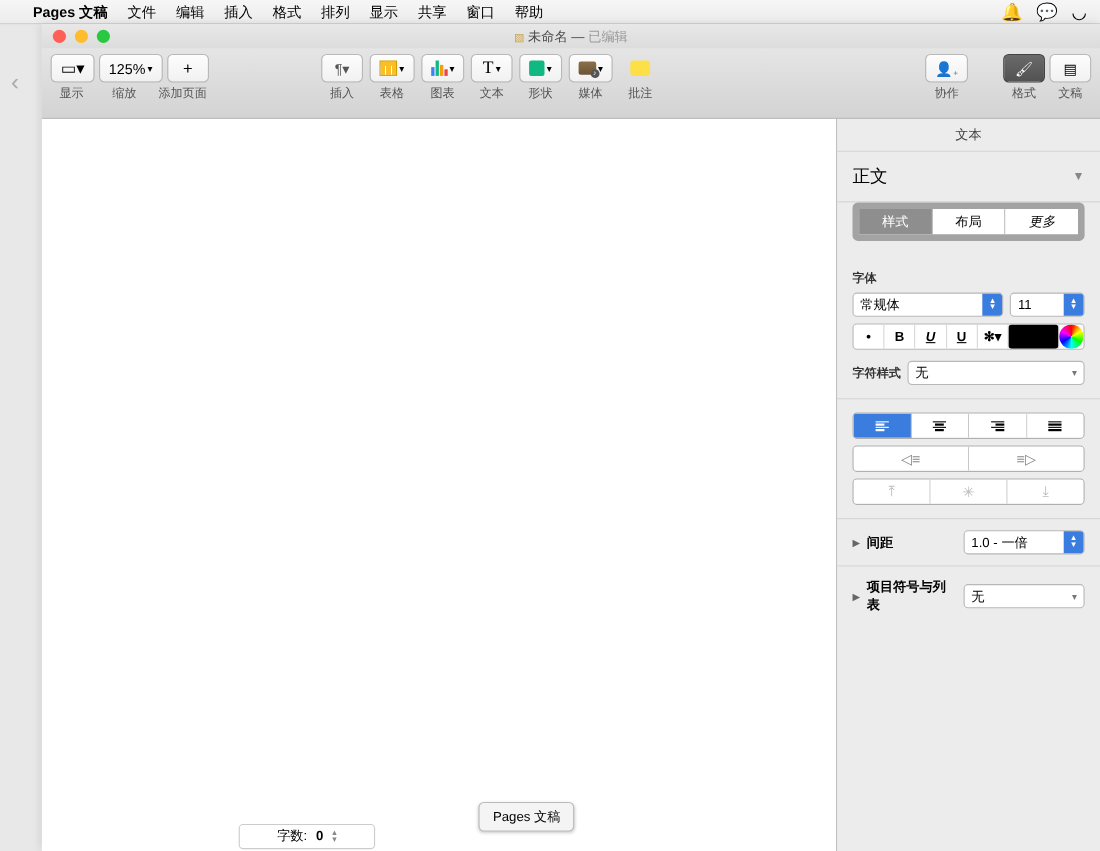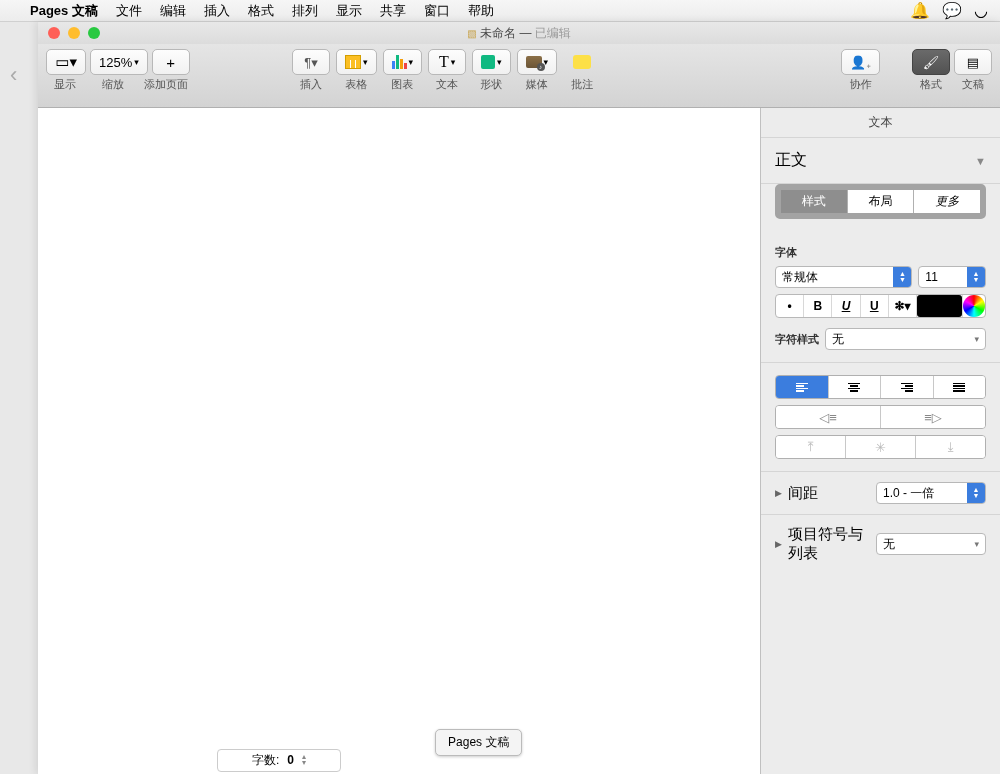--- a/index.html
+++ b/index.html
@@ -68,21 +68,21 @@
     .align-btn.active { background: #3b7dde; color: #fff; }
     .align-icon { display: flex; flex-direction: column; gap: 1px; align-items: center;}
     .align-icon.left { align-items: flex-start;}
     .align-icon.right { align-items: flex-end;}
     .align-icon.justify span { width: 12px !important; }
     .align-icon span { height: 1.5px; background: currentColor; width: 12px; }
     .align-icon span.s { width: 8px; }
     
     .collapse-row { display: flex; align-items: center; gap: 6px; padding: 10px 14px; }
     .tri { font-size: 9px; color: #666; }
-    .collapse-label { font-size: 15px; font-weight: 400; flex: 1; }
+    .collapse-label { font-size: 12px; font-weight: 700; flex: 1; }
     .select-small { width: 110px; height: 22px; background: #fff; border: 1px solid #b8b8b8; border-radius: 4px; font-size: 12px; padding: 0 6px; display: flex; align-items: center; position: relative;}
     .dd-arrow { position: absolute; right: 6px; font-size: 9px; color: #777;}
     
     
     .statusbar { position: absolute; bottom: 0; left: 0; right: 240px; height: 28px; display: flex; align-items: center; justify-content: center; gap: 20px; font-size: 12px; }
     .status-count { background: rgba(255,255,255,0.6); border: 1px solid #ccc; border-radius: 4px; padding: 2px 34px; display: flex; align-items: center; gap: 8px;}
     .tooltip-pop { position: absolute; bottom: 18px; left: 55%; background: #f4f4f4; border: 1px solid #bbb; border-radius: 5px; padding: 4px 12px; font-size: 12px; box-shadow: 0 1px 3px rgba(0,0,0,0.2);}
   </style>
 </head>
 <body>

